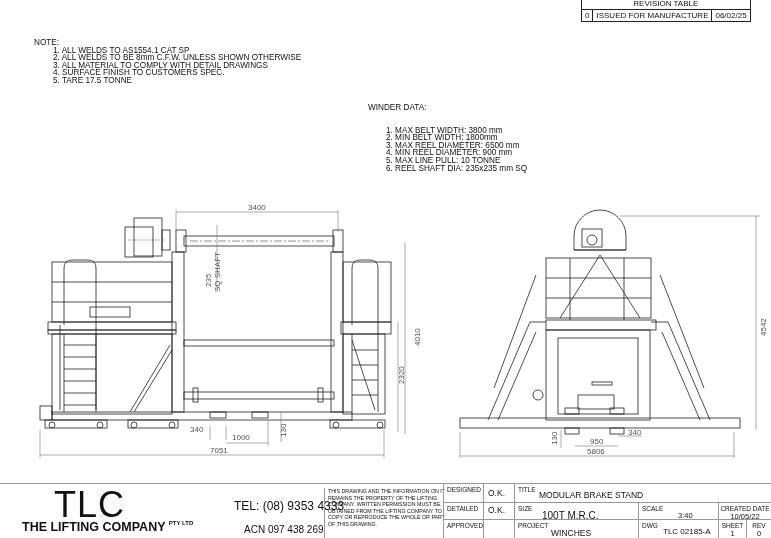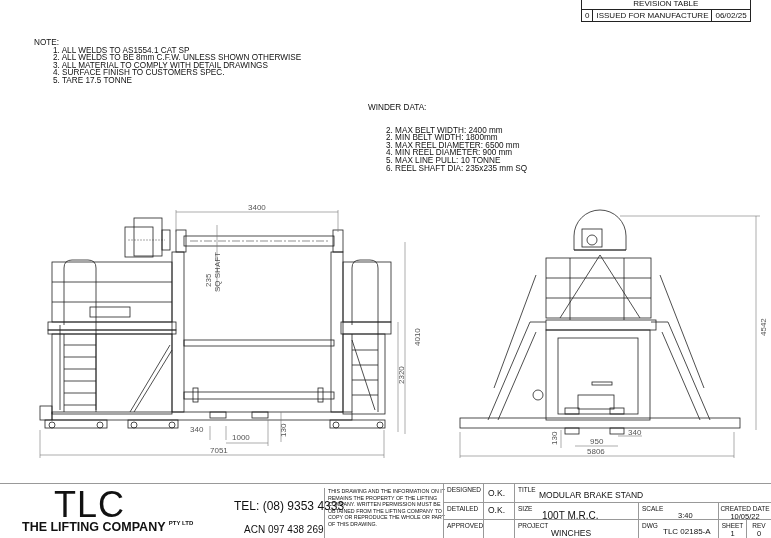--- a/index.html
+++ b/index.html
@@ -49,21 +49,21 @@
   <div>NOTE:</div>
   <div class="item">1. ALL WELDS TO AS1554.1 CAT SP</div>
   <div class="item">2. ALL WELDS TO BE 8mm C.F.W. UNLESS SHOWN OTHERWISE</div>
   <div class="item">3. ALL MATERIAL TO COMPLY WITH DETAIL DRAWINGS</div>
   <div class="item">4. SURFACE FINISH TO CUSTOMERS SPEC.</div>
   <div class="item">5. TARE 17.5 TONNE</div>
 </div>
 
 <div class="winder">
   <div class="head">WINDER DATA:</div>
-  <div class="item">2. MAX BELT WIDTH: 2400 mm</div>
+  <div class="item">1. MAX BELT WIDTH: 3800 mm</div>
   <div class="item">2. MIN BELT WIDTH: 1800mm</div>
   <div class="item">3. MAX REEL DIAMETER: 6500 mm</div>
   <div class="item">4. MIN REEL DIAMETER: 900 mm</div>
   <div class="item">5. MAX LINE PULL: 10 TONNE</div>
   <div class="item">6. REEL SHAFT DIA: 235x235 mm SQ</div>
 </div>
 
 <svg class="drw" width="771" height="482" viewBox="0 0 771 482">
   <g stroke="#222" stroke-width="0.8" fill="none">
 

